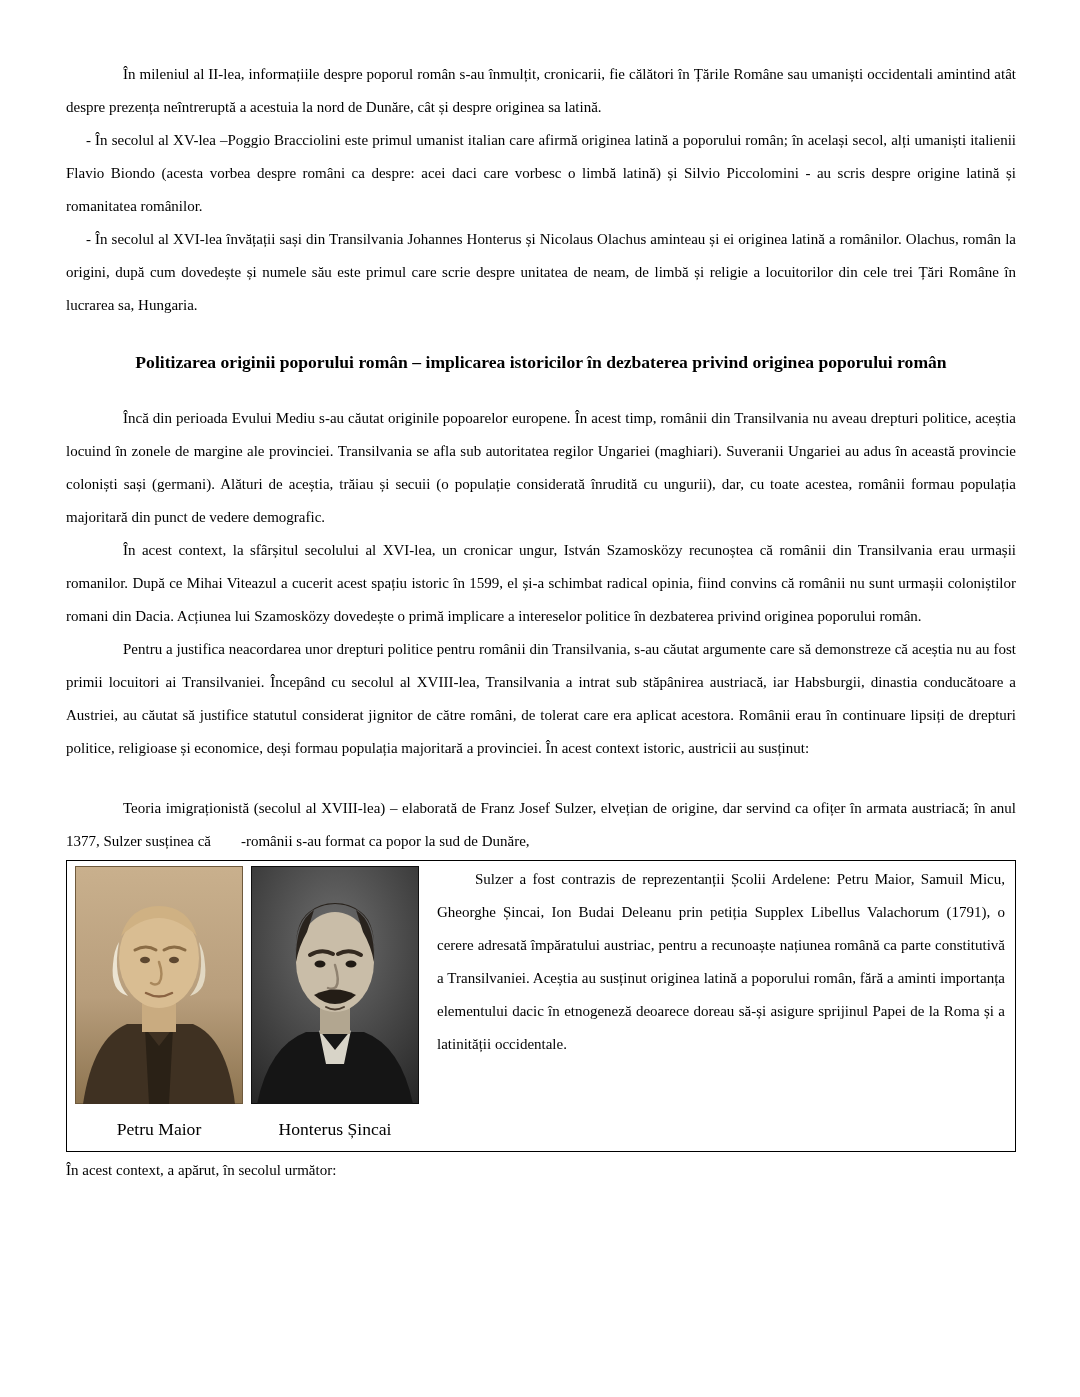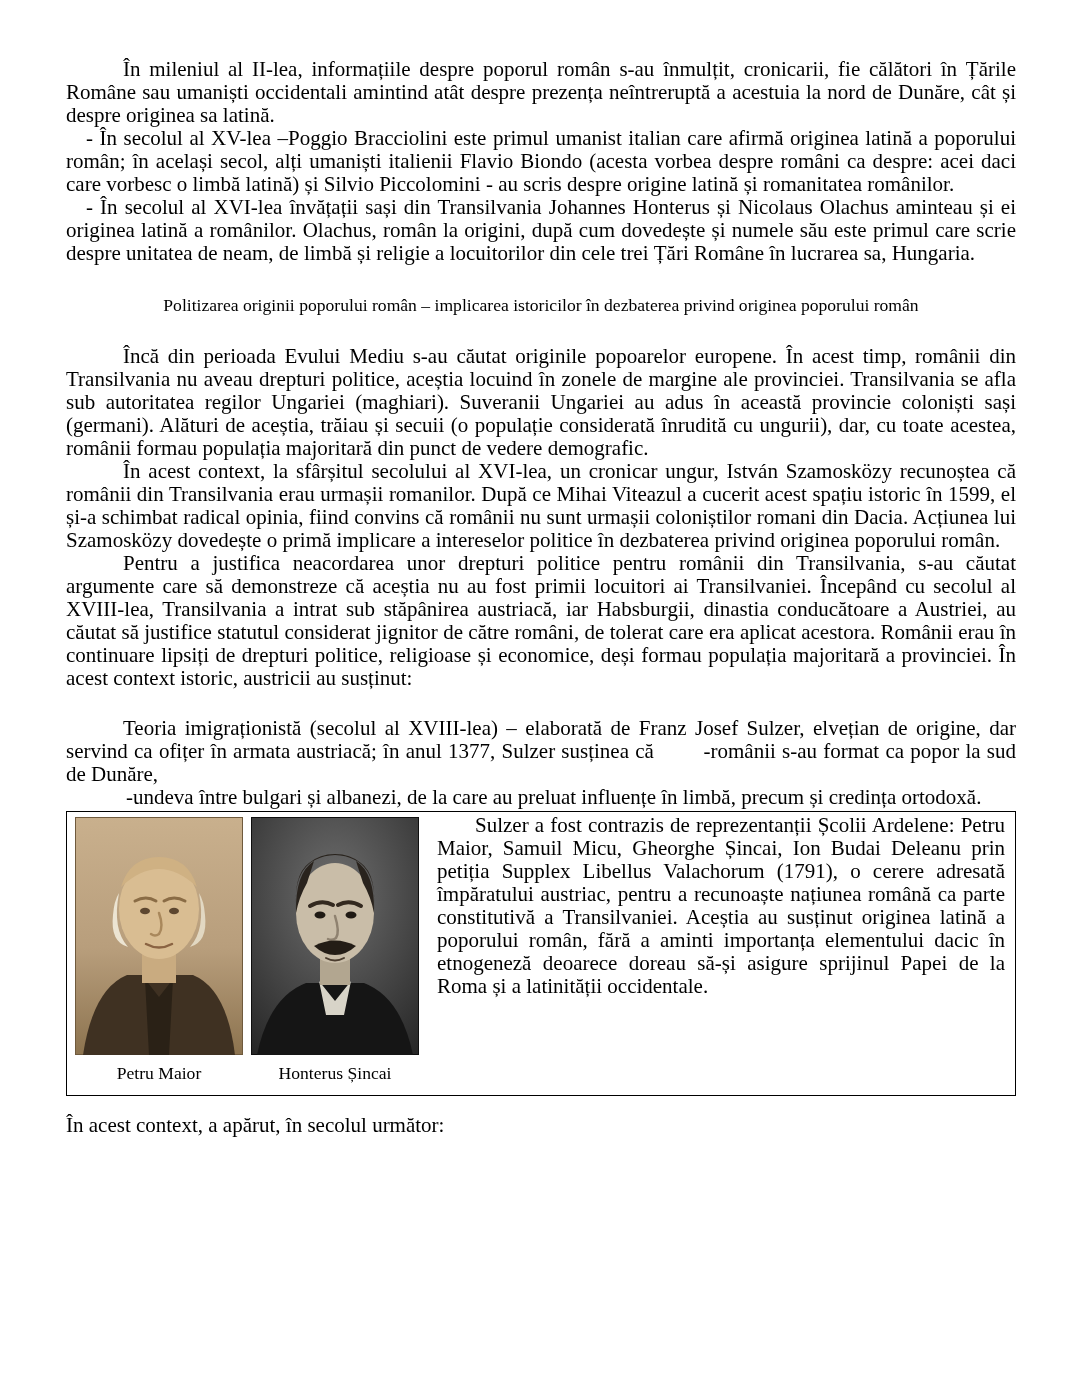--- a/index.html
+++ b/index.html
@@ -10,34 +10,34 @@
     font-family: "Liberation Serif", serif;
   }
   .page {
     width: 1080px;
     min-height: 1397px;
     box-sizing: border-box;
     padding: 58px 64px 30px 66px;
     background: #ffffff;
   }
   .para {
-    font-size: 21px;
-    line-height: 23px;
+    font-size: 15px;
+    line-height: 33px;
     text-align: justify;
     margin: 0;
   }
   .para.indent  { text-indent: 57px; }
   .para.dash    { text-indent: 20px; }
   .para.indent2 { text-indent: 60px; }
   .para.spaced  { margin-top: 27px; }
   .it { }
   .heading {
     font-size: 17.6px;
     line-height: 26.4px;
-    font-weight: normal;
+    font-weight: bold;
     text-align: center;
     margin: 27px 10px 27px 10px;
   }
   .info-box {
     border: 1px solid #000;
     display: flex;
     align-items: stretch;
     margin-top: 2px;
   }
   .figures-col {
@@ -50,49 +50,48 @@
   .figures-row figure { margin: 0; }
   .portrait {
     width: 168px;
     height: 238px;
     display: block;
   }
   figcaption {
     font-size: 17.6px;
     line-height: 26.4px;
     text-align: center;
-    padding-top: 5px;
+    padding-top: 12px;
   }
   .box-text-col {
     flex: 1;
     padding: 2px 10px 6px 8px;
     box-sizing: border-box;
   }
   .box-text-col .para.boxtext { text-indent: 38px; }
-  .closing { margin-top: 18px; text-align: left; }
+  .closing { margin-top: 2px; text-align: left; }
 </style>
 </head>
 <body>
 
 <div class="page">
 
   <div class="body-text">
       <p class="para indent"><span>În mileniul al II-lea, informațiile despre poporul român s-au înmulțit, cronicarii, fie călători în Țările Române sau umaniști occidentali amintind atât despre prezența neîntreruptă a acestuia la nord de Dunăre, cât și despre originea sa latină.</span></p>
       <p class="para dash"><span>- În secolul al XV-lea –</span><span class="it">Poggio Bracciolini</span><span> este primul umanist italian care afirmă originea latină a poporului român; în același secol, alți umaniști italienii </span><span class="it">Flavio Biondo</span><span> (acesta vorbea despre români ca despre: </span><span class="it">acei daci care vorbesc o limbă latină</span><span>) și </span><span class="it">Silvio Piccolomini</span><span> - au scris despre origine latină și romanitatea românilor.</span></p>
       <p class="para dash"><span>- În secolul al XVI-lea învățații sași din Transilvania </span><span class="it">Johannes Honterus</span><span> și </span><span class="it">Nicolaus Olachus</span><span> aminteau și ei originea latină a românilor. </span><span class="it">Olachus</span><span>, român la origini, după cum dovedește și numele său este primul care scrie despre unitatea de neam, de limbă și religie a locuitorilor din cele trei Țări Române în lucrarea sa, </span><span class="it">Hungaria</span><span>.</span></p>
     </div>
 
   <h1 class="heading">Politizarea originii poporului român – implicarea istoricilor în dezbaterea privind originea poporului român</h1>
 
   <div class="body-text">
       <p class="para indent"><span>Încă din perioada Evului Mediu s-au căutat originile popoarelor europene. În acest timp, românii din Transilvania nu aveau drepturi politice, aceștia locuind în zonele de margine ale provinciei. Transilvania se afla sub autoritatea regilor Ungariei (maghiari). Suveranii Ungariei au adus în această provincie coloniști sași (germani). Alături de aceștia, trăiau și secuii (o populație considerată înrudită cu ungurii), dar, cu toate acestea, românii formau populația majoritară din punct de vedere demografic.</span></p>
       <p class="para indent"><span>În acest context, la sfârșitul secolului al XVI-lea, un cronicar ungur, </span><span class="it">István Szamosközy</span><span> recunoștea că românii din Transilvania erau urmașii romanilor. După ce Mihai Viteazul a cucerit acest spațiu istoric în 1599, el și-a schimbat radical opinia, fiind convins că românii nu sunt urmașii coloniștilor romani din Dacia. Acțiunea lui </span><span class="it">Szamosközy</span><span> dovedește o primă implicare a intereselor politice în dezbaterea privind originea poporului român.</span></p>
       <p class="para indent"><span>Pentru a justifica neacordarea unor drepturi politice pentru românii din Transilvania, s-au căutat argumente care să demonstreze că aceștia nu au fost primii locuitori ai Transilvaniei. Începând cu secolul al XVIII-lea, Transilvania a intrat sub stăpânirea </span><span class="it">austriacă</span><span>, iar Habsburgii, dinastia conducătoare a Austriei, au căutat să justifice statutul considerat jignitor de către români, de </span><span class="it">tolerat</span><span> care era aplicat acestora. Românii erau în continuare lipsiți de drepturi politice, religioase și economice, deși formau populația majoritară a provinciei. În acest context istoric, austricii au susținut:</span></p>
       <p class="para indent spaced"><span class="it">Teoria imigraționistă (secolul al XVIII-lea) – elaborată de Franz Josef Sulzer, elvețian de origine, dar servind ca ofițer în armata austriacă; în anul 1377</span><span>, Sulzer susținea că&nbsp;&nbsp;&nbsp;&nbsp;&nbsp;&nbsp;&nbsp;&nbsp;-românii s-au format ca popor la sud de Dunăre,</span></p>
-      <p class="para indent2"><span>-undeva între bulgari și albanezi, de la care au preluat influențe în limbă, precum și credința ortodoxă.</span></p>
     </div>
 
   <div class="info-box">
     <div class="figures-col">
       <div class="figures-row">
 
         <figure>
           <svg class="portrait" viewBox="0 0 168 238" preserveAspectRatio="none">
             <defs>
               <linearGradient id="pmbg" x1="0" y1="0" x2="0" y2="1">

